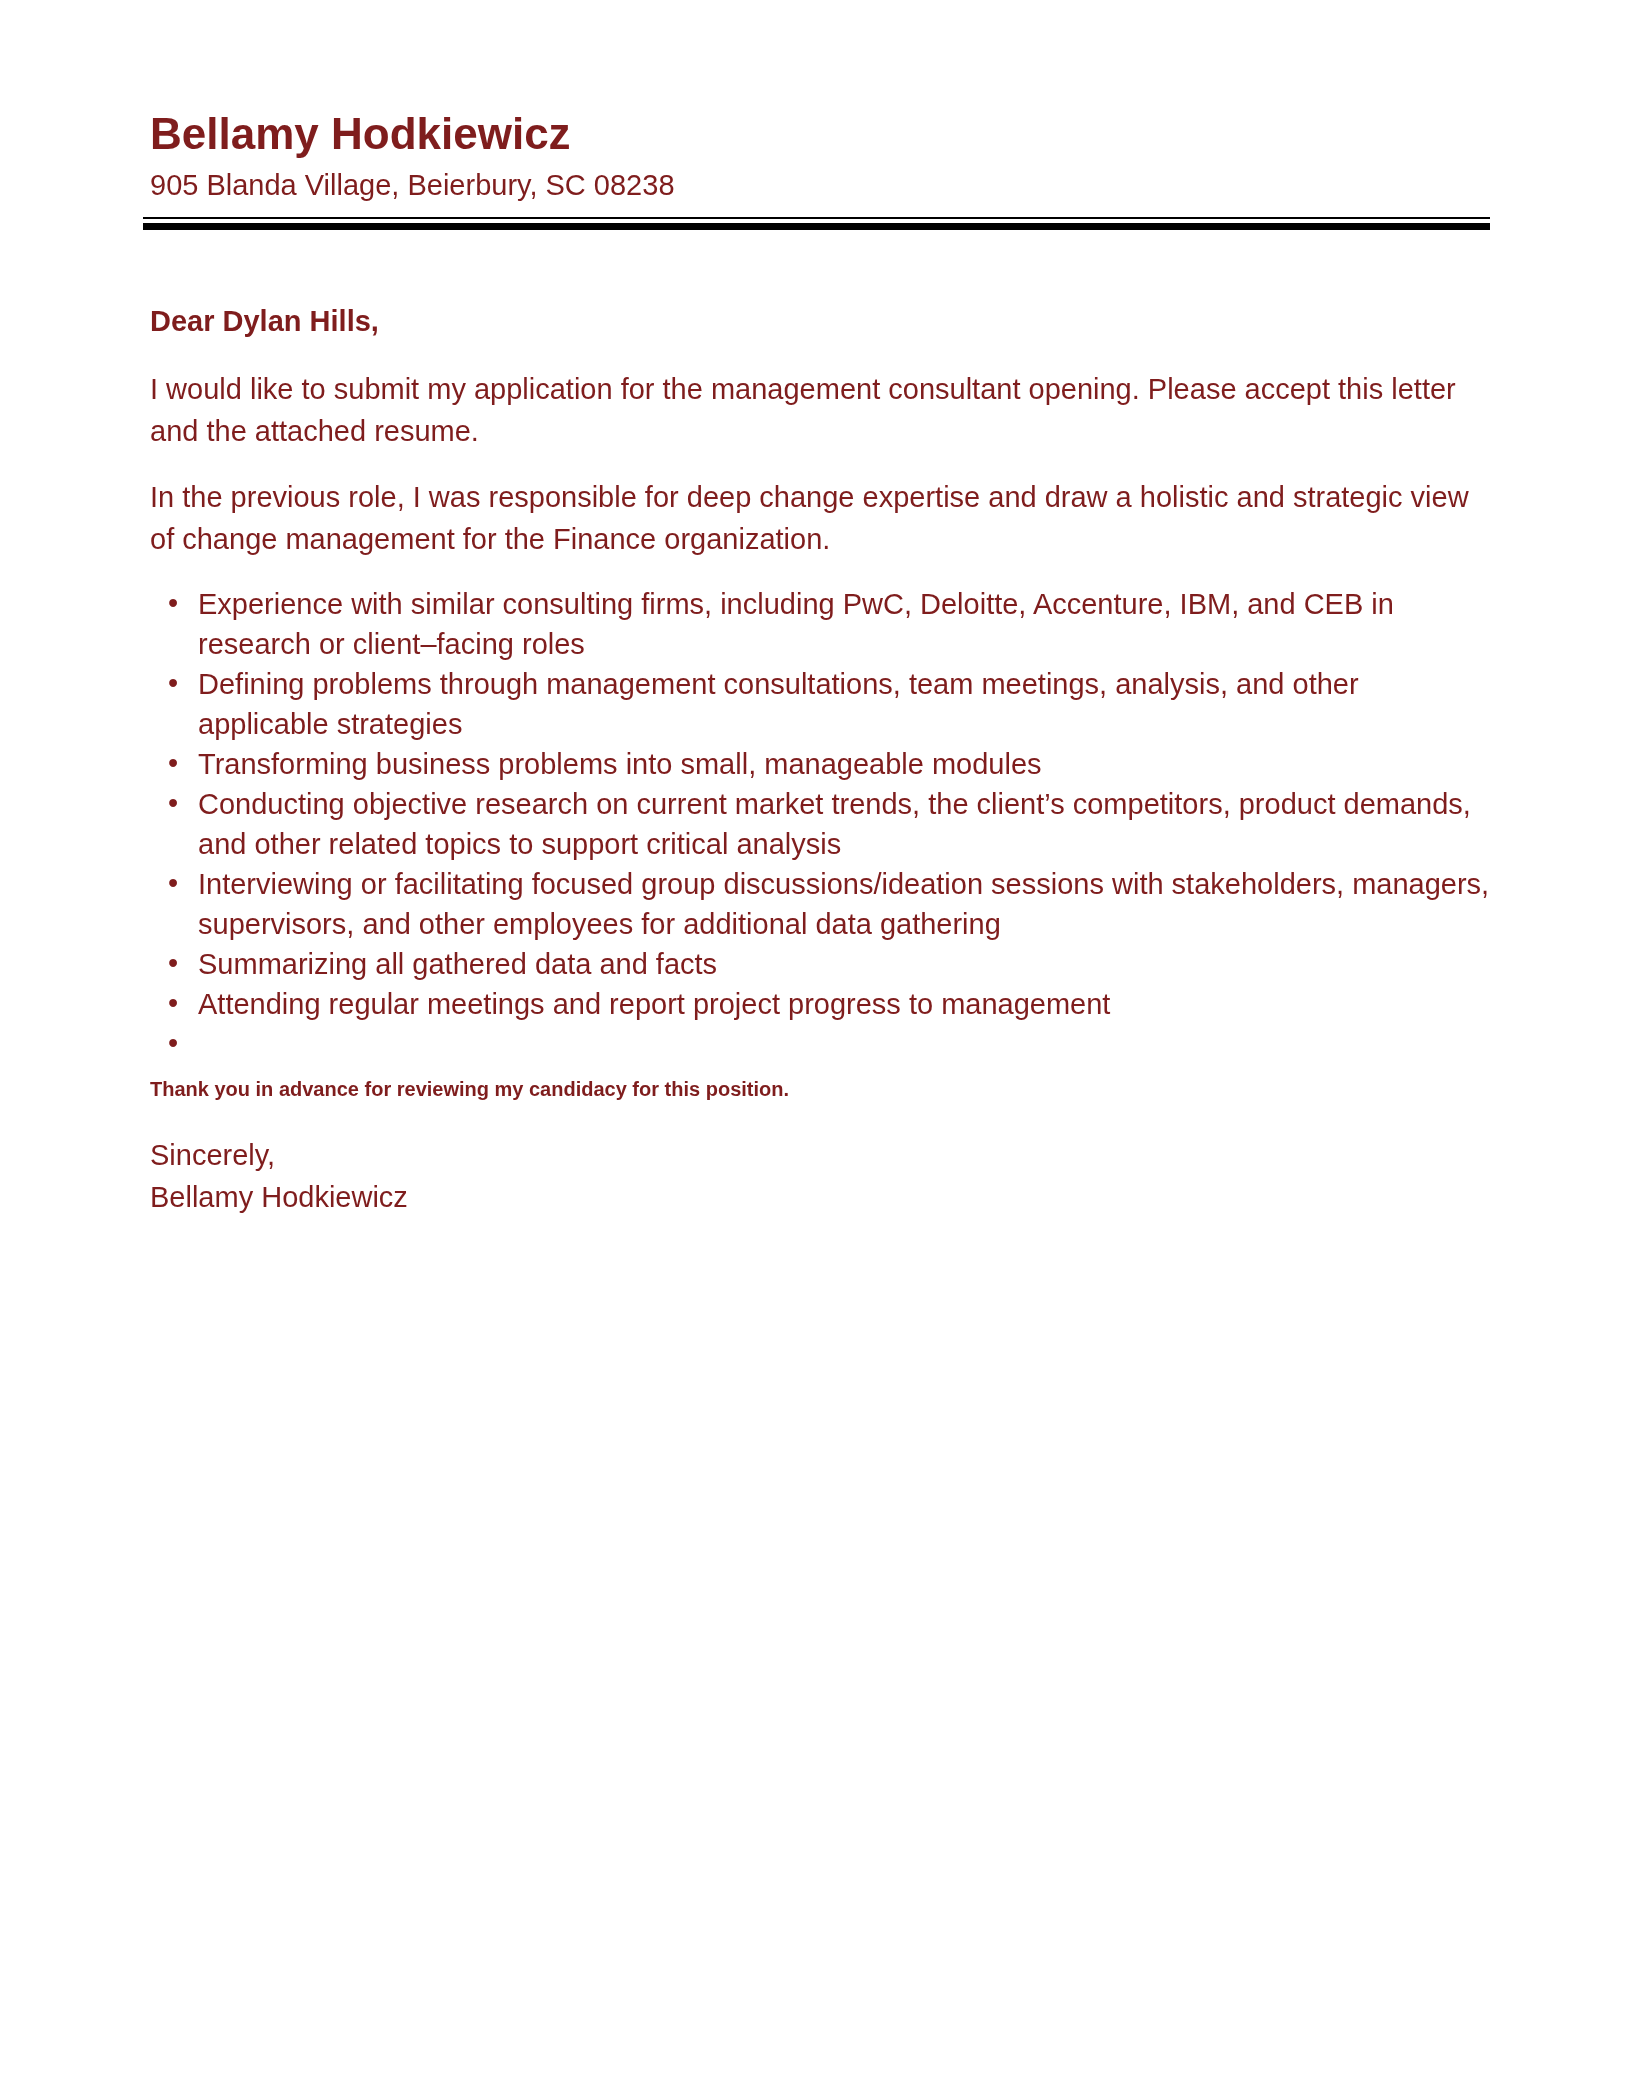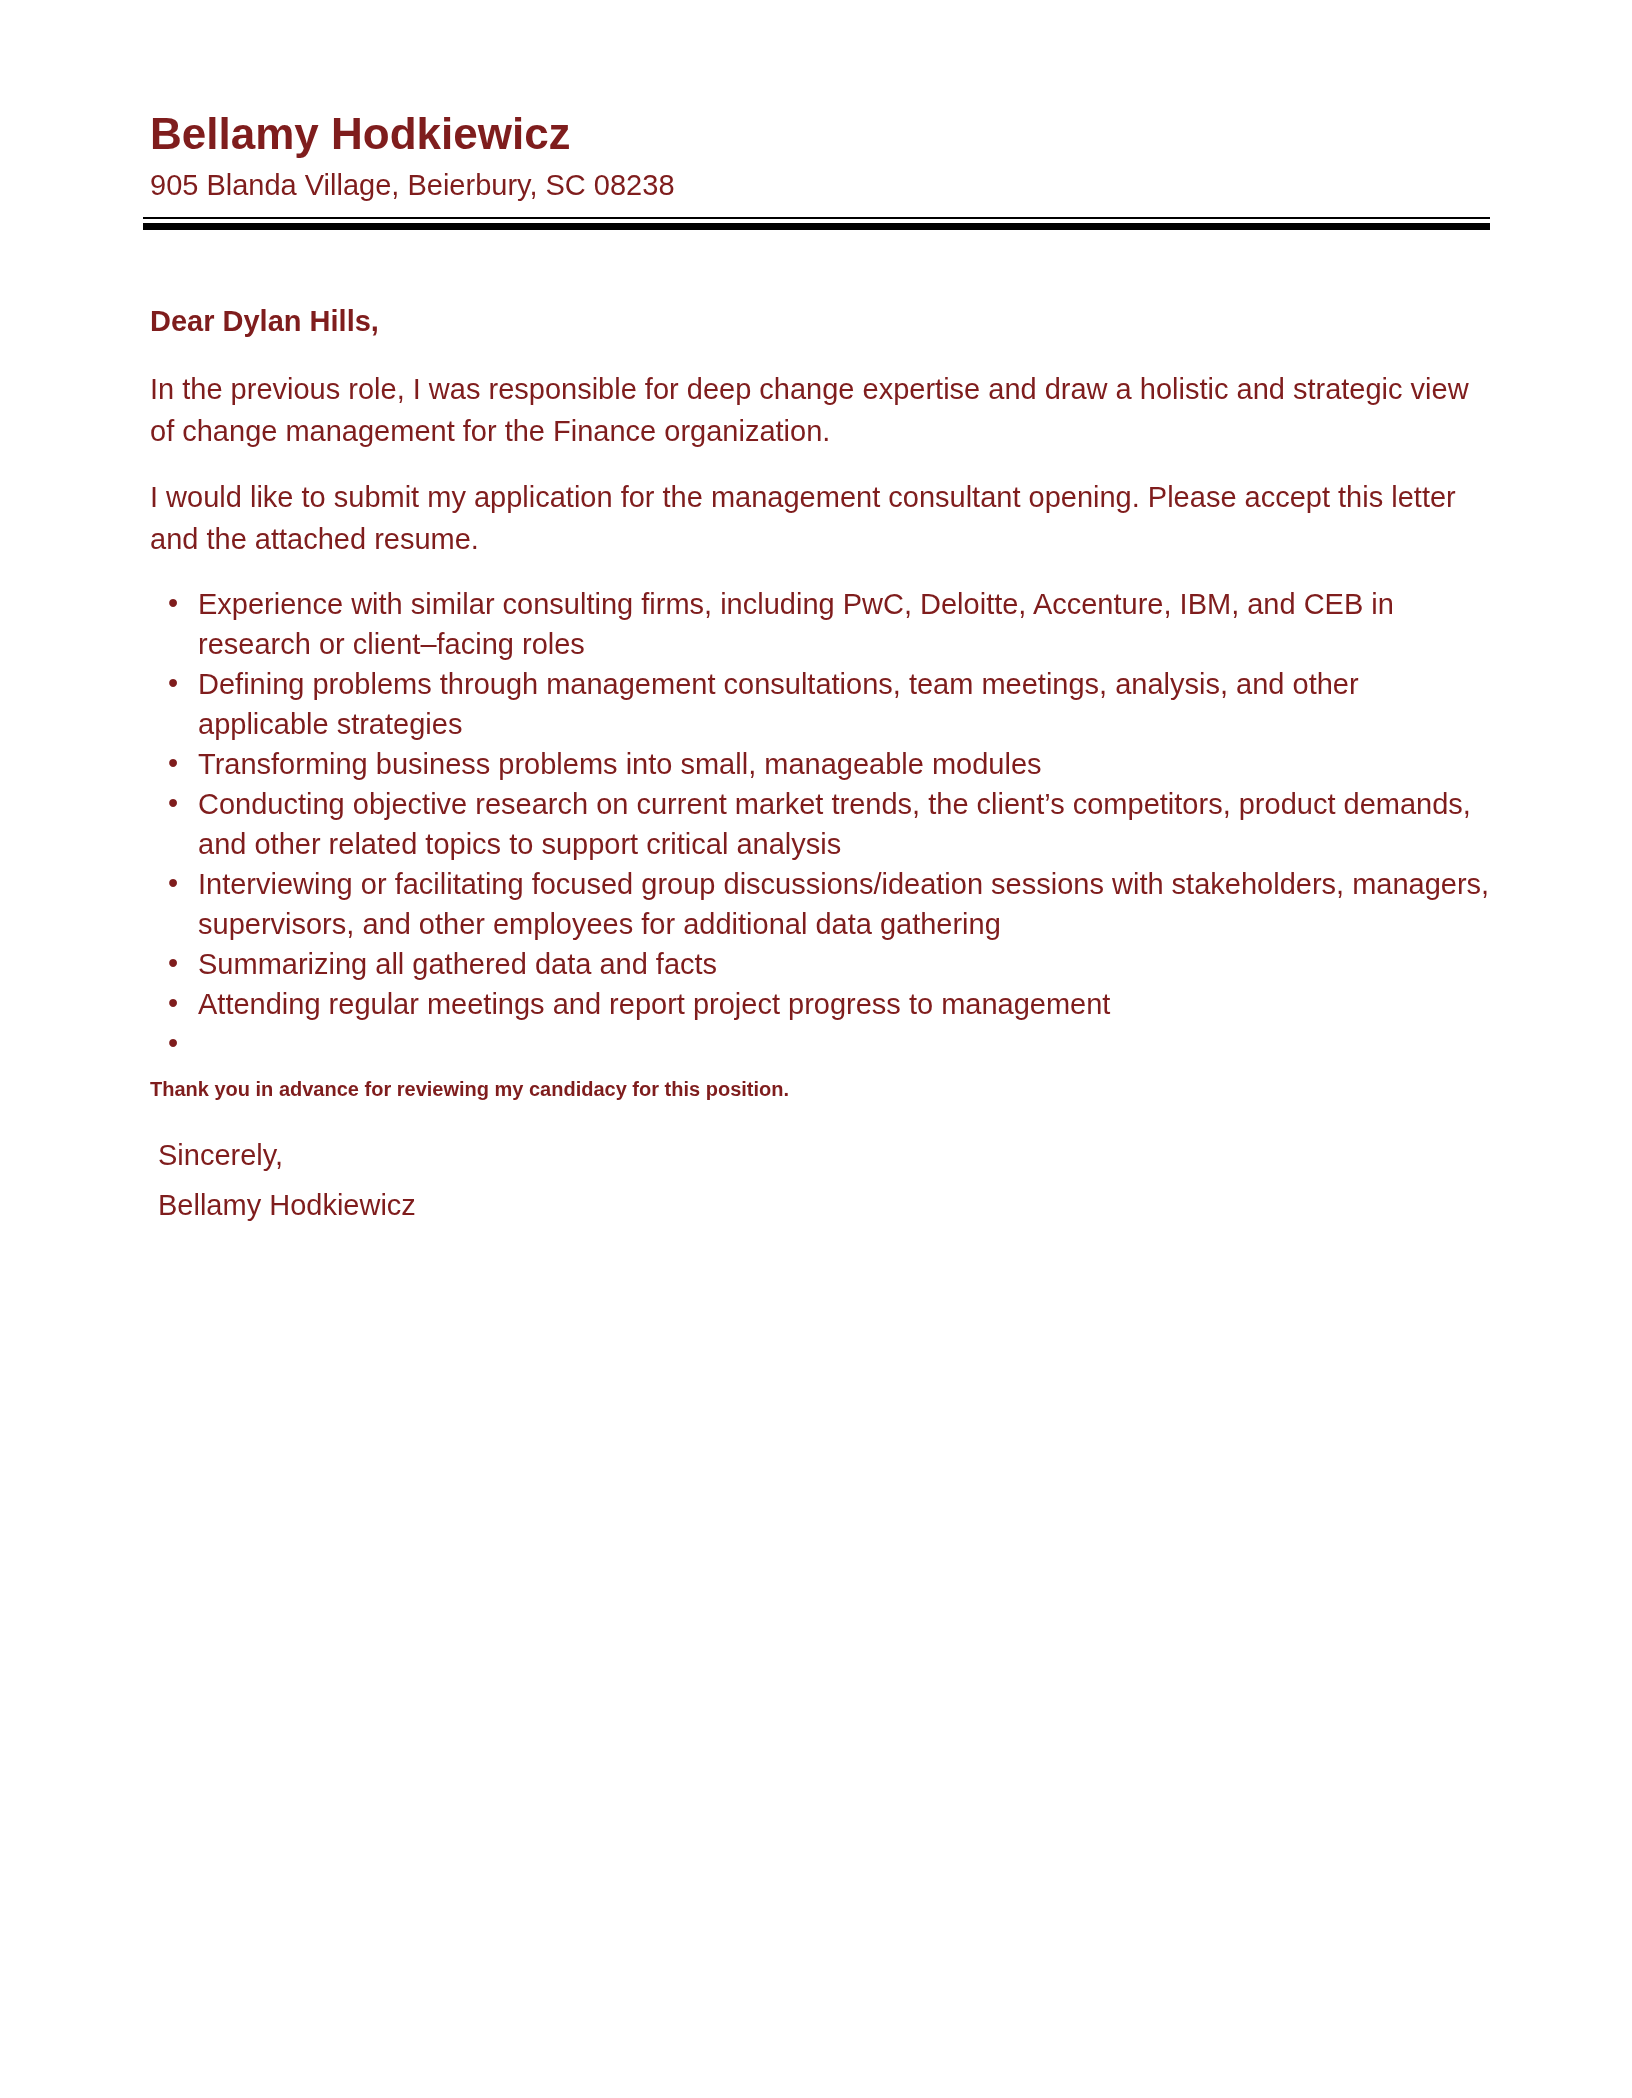--- a/index.html
+++ b/index.html
@@ -71,38 +71,38 @@
   .closing-emphasis {
     margin: 0 0 24px 0;
     font-size: 20px;
     font-weight: bold;
     line-height: 42px;
   }
   .signoff-block {
     font-size: 29px;
     line-height: 42px;
   }
-  .signoff-block div { margin: 8px; }
+  .signoff-block div { margin: 0; }
 </style>
 </head>
 <body>
 
 <div class="page">
 
   <div class="letter-header">
     <div class="sender-name">Bellamy Hodkiewicz</div>
     <div class="sender-address">905 Blanda Village, Beierbury, SC 08238</div>
     <div class="header-rule"></div>
   </div>
 
   <div class="salutation">Dear Dylan Hills,</div>
 
+  <p class="para">I would like to submit my application for the management consultant opening. Please accept this letter and the attached resume.</p>
+
   <p class="para">In the previous role, I was responsible for deep change expertise and draw a holistic and strategic view of change management for the Finance organization.</p>
-
-  <p class="para">I would like to submit my application for the management consultant opening. Please accept this letter and the attached resume.</p>
 
 
   <ul class="req-list">
     <li>
       <span class="bullet">•</span>
       <span>Experience with similar consulting firms, including PwC, Deloitte, Accenture, IBM, and CEB in research or client–facing roles</span>
     </li>
     <li>
       <span class="bullet">•</span>
       <span>Defining problems through management consultations, team meetings, analysis, and other applicable strategies</span>

